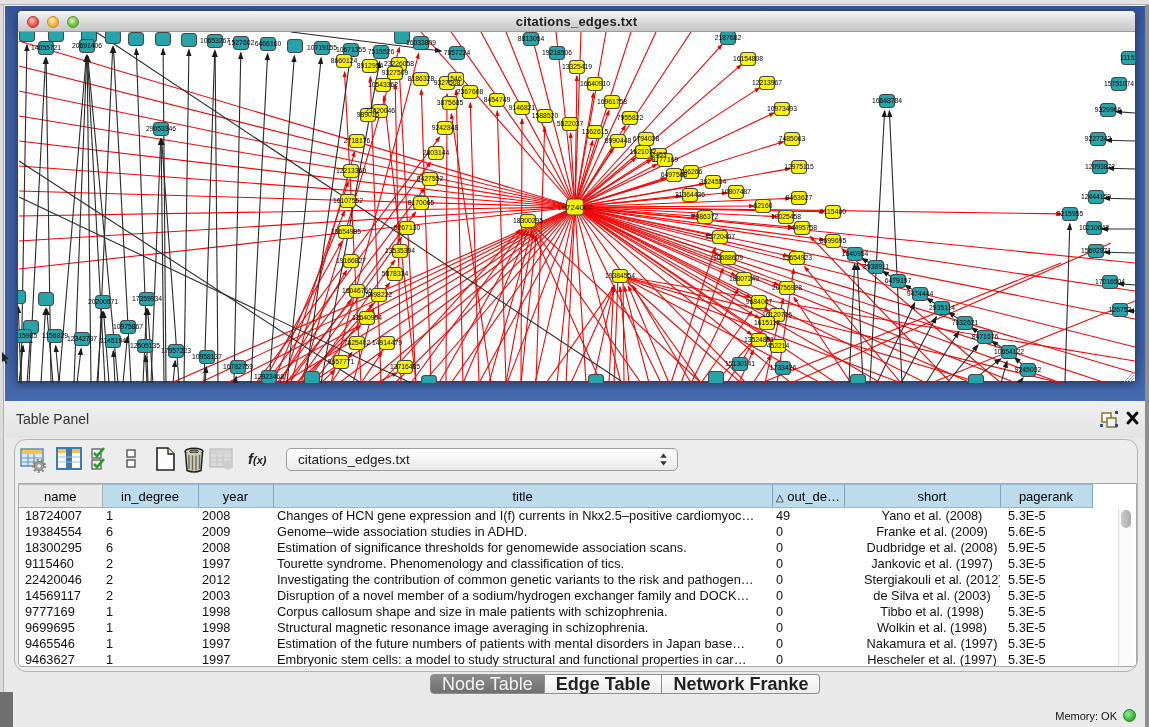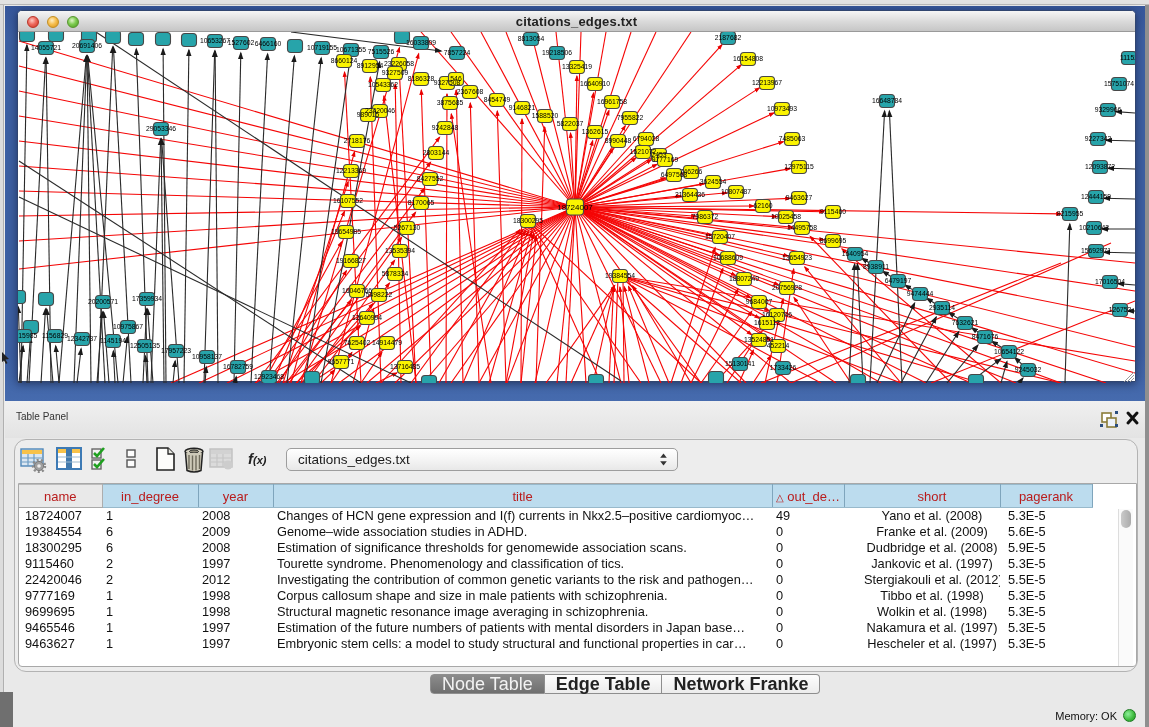--- a/index.html
+++ b/index.html
@@ -12,29 +12,29 @@
   box-shadow:0 2px 8px rgba(0,0,20,.45); border:1px solid #30456f; background:#fff; }
 #titlebar { left:0; top:0; width:100%; height:21px; border-radius:4px 4px 0 0;
   background:linear-gradient(#f5f5f5,#d9d9d9 55%,#c6c6c6); border-bottom:1px solid #9a9a9a; }
 #title { width:100%; text-align:center; font-size:13px; font-weight:700; color:#222; line-height:21px; letter-spacing:.2px;}
 .tl { top:4.5px; width:12px; height:12px; border-radius:50%; }
 #tlr { left:9px;  background:radial-gradient(circle at 4px 3.5px,#ffc9c2,#ee6a5f 45%,#d5412f 85%); border:1px solid #b93327; }
 #tly { left:29px; background:radial-gradient(circle at 4px 3.5px,#ffeec4,#f6bf4f 45%,#df9c23 85%); border:1px solid #c28e22; }
 #tlg { left:49px; background:radial-gradient(circle at 4px 3.5px,#dff5c8,#7dcb50 45%,#58a72a 85%); border:1px solid #57942e; }
 #tablepanel { left:5px; top:401px; width:1140px; height:326px; background:#e9e9e9; }
 #tpheader { left:0; top:0; width:100%; height:37px; background:linear-gradient(#f0f0f0,#e3e3e3); }
-#tptitle { left:11px; top:10px; font-size:10px; color:#333; }
+#tptitle { left:11px; top:10px; font-size:14px; color:#333; }
 #innerbox { left:9px; top:38px; width:1124px; height:233px; background:#ededed; border:1px solid #b3b3b3; border-radius:12px; }
 #toolbar { left:4px; top:6px; height:28px; width:1110px; }
 .tbi { position:absolute; top:1px; }
 #dropdown { left:267px; top:2px; width:392px; height:23px; background:linear-gradient(#ffffff,#f2f2f2 60%,#e8e8e8); border:1px solid #9d9d9d; border-radius:5px; font-size:13.5px; color:#1a1a1a; line-height:21px; padding-left:11px; }
 #spin { position:absolute; right:8px; top:2px; width:11px; height:17px; }
 #tablewrap { left:3px; top:43px; width:1119px; height:184px; background:#fff; border:1px solid #a8a8a8; border-radius:0 0 4px 4px; overflow:hidden; }
 table { border-collapse:collapse; table-layout:fixed; width:1073px; font-size:12.8px; color:#111; }
-th { height:23px; background:#bcdcee; border-right:1px solid #7fa5bc; border-top:1px solid #98b9cb; border-bottom:1px solid #98b9cb; font-weight:400; font-size:13px; color:#b91c1c; padding:0; }
+th { height:23px; background:#bcdcee; border-right:1px solid #7fa5bc; border-top:1px solid #98b9cb; border-bottom:1px solid #98b9cb; font-weight:400; font-size:13px; color:#000000; padding:0; }
 th.c1 { background:#e9e9e9; border-right:1px solid #adadad; border-top:1px solid #bdbdbd; border-bottom:1px solid #a9a9a9; }
 td { height:16px; padding:0 0 0 4px; white-space:nowrap; overflow:hidden; }
 td.c1 { padding-left:6px; }
 .c1 { width:83px; } .c2 { width:96px; } .c3 { width:75px; } .c4 { width:499px; }
 .c5 { width:72px; } .c6 { width:156px;padding-left:20px; } .c7 { width:92px; }
 td.c6 { text-align:center; } td.c7 { padding-left:8px; }
 #vscroll { position:absolute; right:3px; top:25px; width:15px; height:158px; background:#fafafa; border-left:1px solid #ddd; }
 #vthumb { position:absolute; left:2px; top:1px; width:10px; height:18px; background:linear-gradient(90deg,#cacaca,#ababab); border-radius:5px; }
 #tabs { left:425px; top:273px; height:20px; font-size:18px; font-weight:700; }
 .tab { float:left; height:20px; line-height:19px; padding:0 11px; background:linear-gradient(#fdfdfd,#ececec); border:1px solid #8e8e8e; border-left:none; color:#222; }
@@ -714,20 +714,29 @@
 <tr>
                 <td class="c1">22420046</td>
                 <td class="c2">2</td>
                 <td class="c3">2012</td>
                 <td class="c4">Investigating the contribution of common genetic variants to the risk and pathogen…</td>
                 <td class="c5">0</td>
                 <td class="c6">Stergiakouli et al. (2012)</td>
                 <td class="c7">5.5E-5</td>
               </tr>
 <tr>
+                <td class="c1">14569117</td>
+                <td class="c2">2</td>
+                <td class="c3">2003</td>
+                <td class="c4">Disruption of a novel member of a sodium/hydrogen exchanger family and DOCK…</td>
+                <td class="c5">0</td>
+                <td class="c6">de Silva et al. (2003)</td>
+                <td class="c7">5.3E-5</td>
+              </tr>
+<tr>
                 <td class="c1">9777169</td>
                 <td class="c2">1</td>
                 <td class="c3">1998</td>
                 <td class="c4">Corpus callosum shape and size in male patients with schizophrenia.</td>
                 <td class="c5">0</td>
                 <td class="c6">Tibbo et al. (1998)</td>
                 <td class="c7">5.3E-5</td>
               </tr>
 <tr>
                 <td class="c1">9699695</td>

